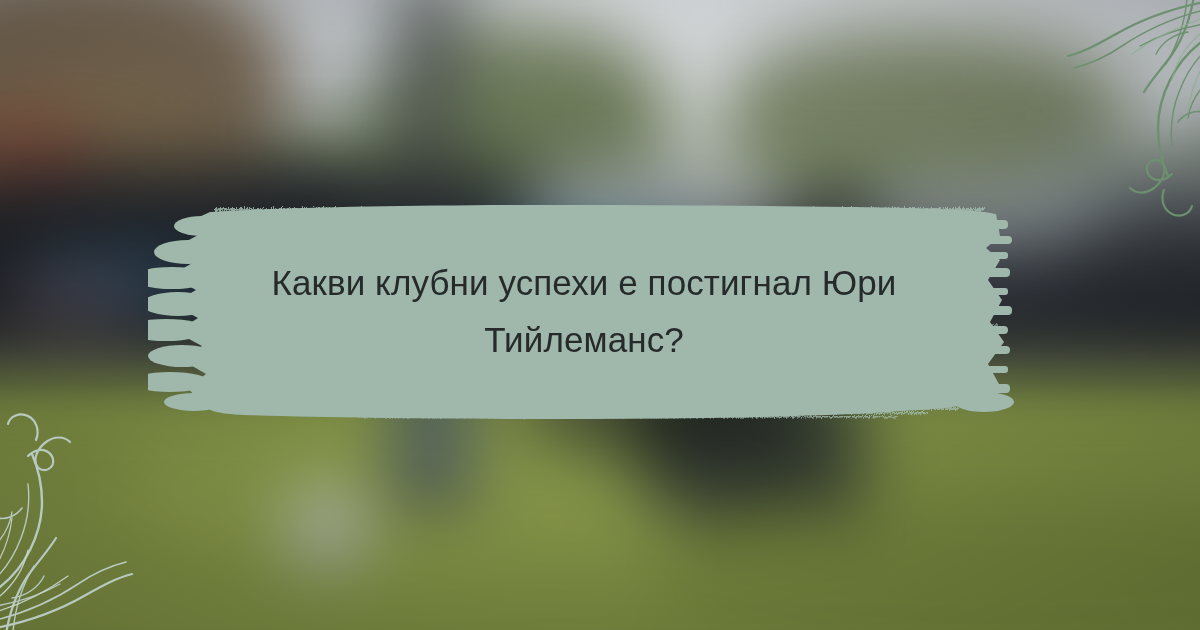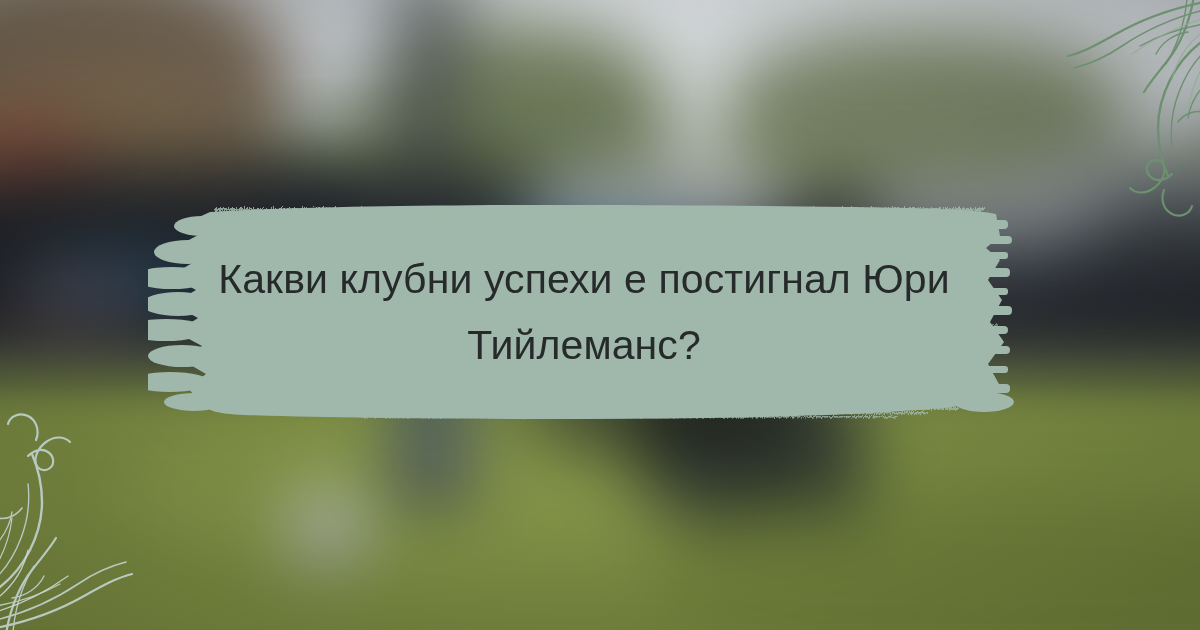--- a/index.html
+++ b/index.html
@@ -116,21 +116,21 @@
     position: absolute;
     left: 60px;
     right: 54px;
     top: 0;
     bottom: 0;
     display: flex;
     align-items: center;
     justify-content: center;
     text-align: center;
     color: #262a2b;
-    font-size: 41px;
+    font-size: 35px;
     line-height: 1.62;
     font-weight: 400;
     letter-spacing: .1px;
     padding-bottom: 2px;
   }
 </style>
 </head>
 <body>
 
 <div id="stage">

